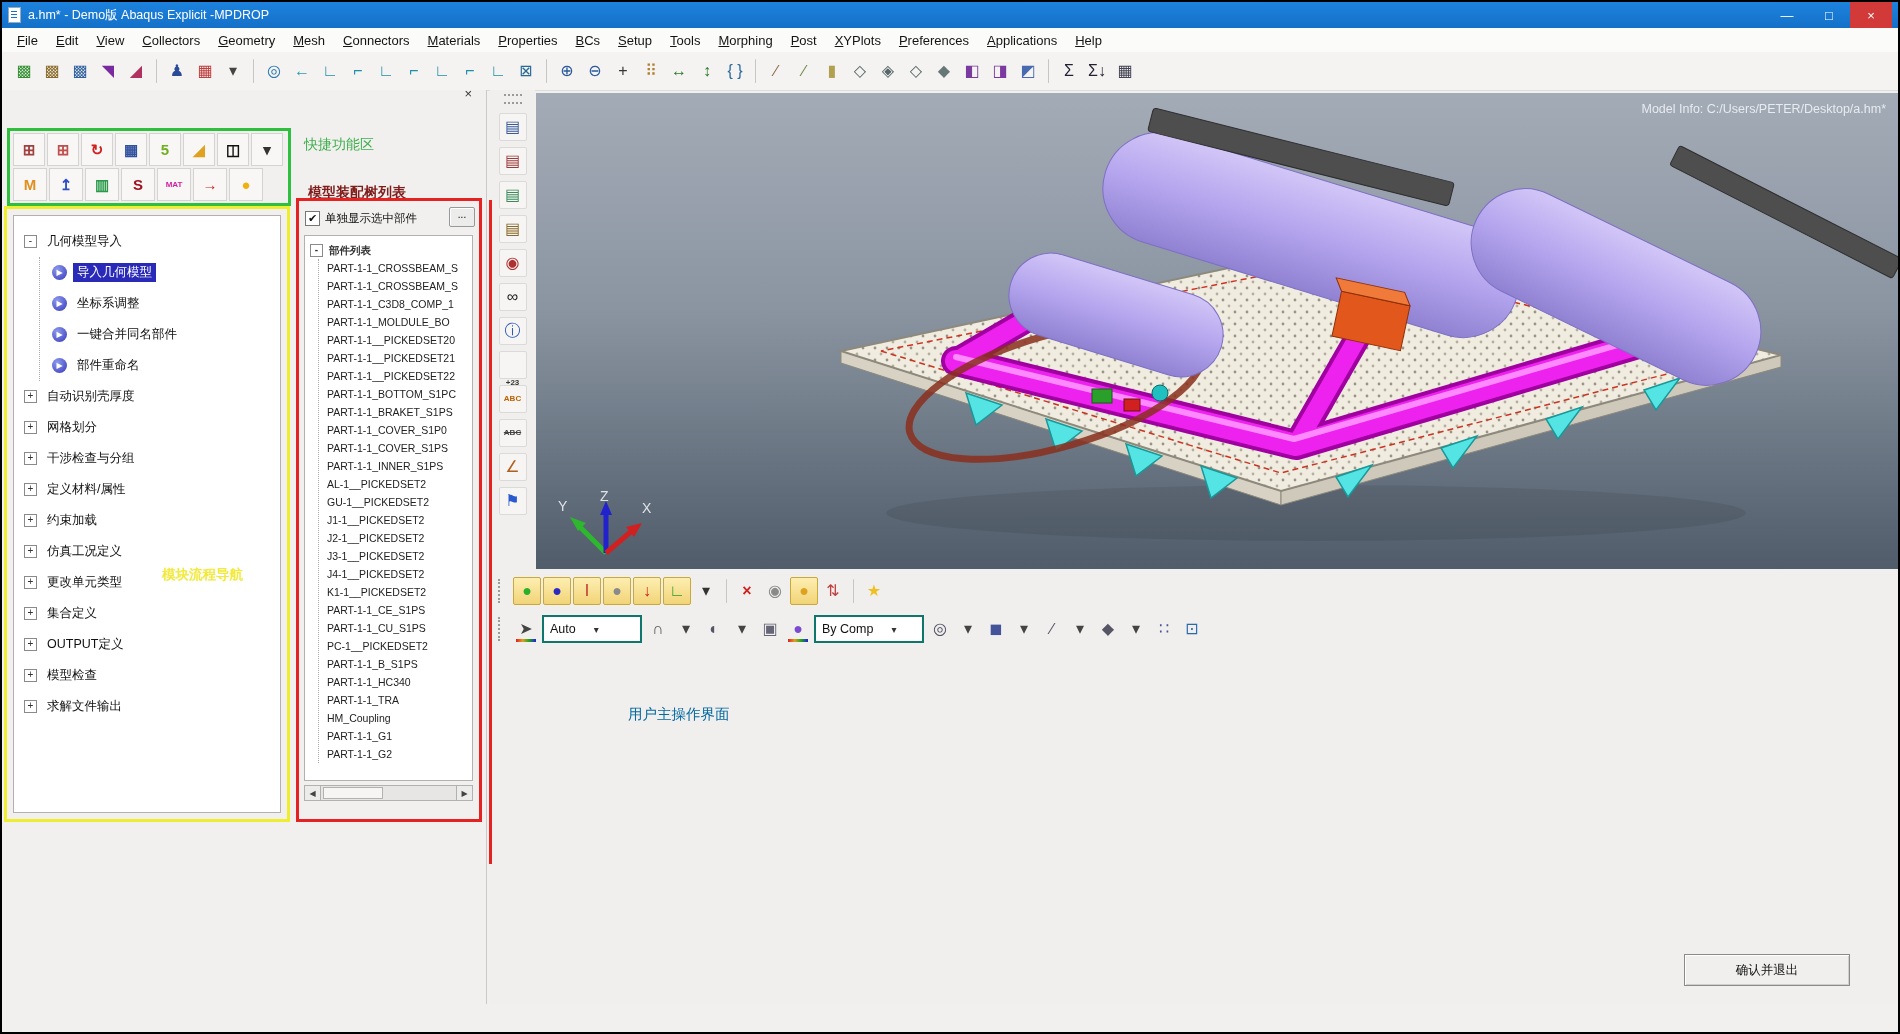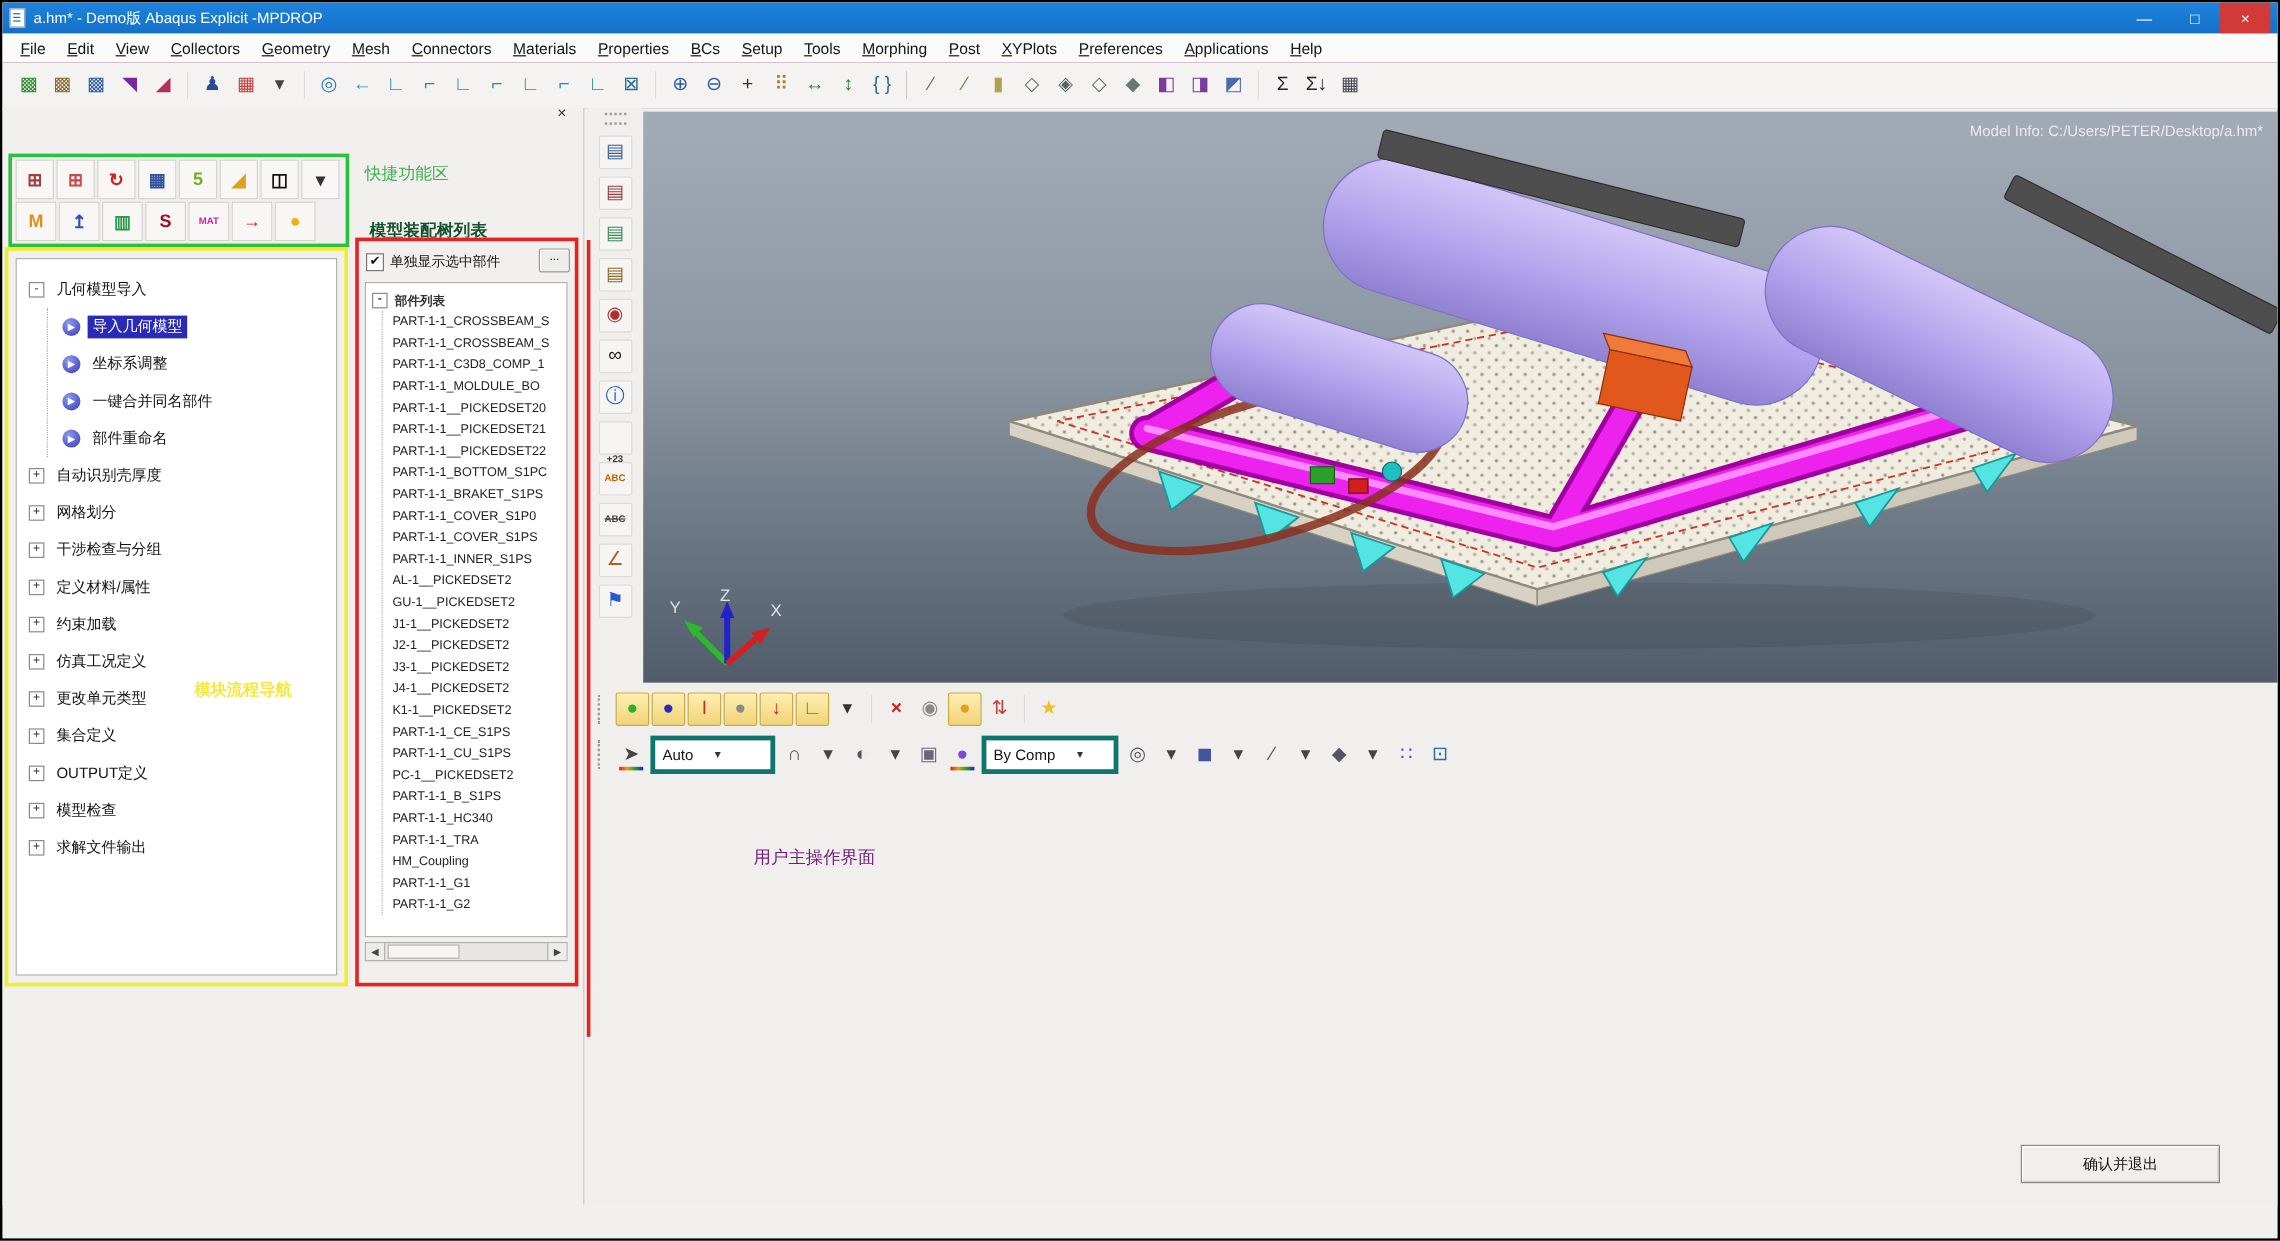--- a/index.html
+++ b/index.html
@@ -44,21 +44,21 @@
   .tab{padding:4px 13px;border:1px solid #9d9d9b;border-bottom:none;border-radius:3px 3px 0 0;background:#e9e8e6;
        font-size:12.5px;margin-right:3px;color:#222;}
   .tab.active{background:#f2f1ef;padding:6px 34px;font-size:13px;position:relative;top:1px;z-index:2;}
 
   .quick-box{position:absolute;left:5px;top:38px;width:284px;height:78px;border:3px solid #2fbf3f;background:#f1f0ee;
              box-sizing:border-box;padding:2px 3px;}
   .quick-row{display:flex;}
   .qcell{width:32px;height:31px;background:#f8f7f5;border:1px solid #d4d3d1;display:flex;align-items:center;
          justify-content:center;font-size:15px;margin-right:2px;margin-bottom:2px;font-weight:700;}
   .quick-label{position:absolute;left:302px;top:46px;font-size:14px;color:#3fae4f;}
-  .assembly-label{position:absolute;left:306px;top:94px;font-size:14px;color:#14532d;font-weight:700;}
+  .assembly-label{position:absolute;left:306px;top:94px;font-size:14px;color:#7f1d1d;font-weight:700;}
 
   .yellow-box{position:absolute;left:2px;top:116px;width:286px;height:616px;border:3px solid #eeee2e;box-sizing:border-box;background:#f1f0ee;padding:6px;}
   .mod-tree{position:relative;width:100%;height:100%;background:#fff;border:1px solid #b2b1af;box-sizing:border-box;
             padding:10px 6px 6px 10px;font-size:12.5px;color:#111;overflow:hidden;}
   .mt-row{display:flex;align-items:center;height:31px;}
   .pm-box{width:11px;height:11px;border:1px solid #8a8a88;background:#fff;font-size:10px;line-height:9px;text-align:center;
           color:#333;margin-right:6px;flex:none;}
   .mt-children{margin-left:15px;border-left:1px dotted #aaa;padding-left:12px;}
   .play-ico{width:15px;height:15px;border-radius:50%;background:radial-gradient(circle at 35% 30%,#8c9bec,#3636bc);
             color:#fff;font-size:8px;display:flex;align-items:center;justify-content:center;margin-right:6px;flex:none;}
@@ -92,31 +92,31 @@
   .viewport{position:absolute;left:534px;top:91px;width:1362px;height:476px;background:linear-gradient(#a3abb6,#8b95a2 45%,#505c6a);overflow:hidden;}
   .model-info{position:absolute;right:12px;top:9px;font-size:12.5px;color:#e8ebef;}
   .viewport svg{position:absolute;left:0;top:0;}
 
   
   .bottom-area{position:absolute;left:488px;top:567px;right:0;height:435px;background:#f0efed;}
   .btm-row{display:flex;align-items:center;height:32px;position:absolute;left:8px;}
   .btm-row::before{content:"";width:6px;height:24px;border-left:2px dotted #9a9a98;margin-right:6px;}
   .row1{top:6px;}
   .row2{top:44px;}
-  .row2 .select-box{display:flex;align-items:center;background:#fff;border:4px solid #0f766e;height:24px;padding:0 4px 0 6px;font-size:12.5px;color:#111;margin:0 2px;}
+  .row2 .select-box{display:flex;align-items:center;background:#fff;border:2px solid #0f766e;height:24px;padding:0 4px 0 6px;font-size:12.5px;color:#111;margin:0 2px;}
   .select-box .caret{margin-left:18px;font-size:10px;color:#333;}
   .select-box.auto{width:86px;}
   .select-box.bycomp{width:96px;}
   .cad-row{position:absolute;left:6px;top:88px;display:flex;align-items:center;}
   .cad-label{font-size:13px;color:#111;}
   .cad-input{margin-left:34px;width:820px;height:30px;border:2px solid #7a7a78;background:#fff;font-size:13px;
              font-family:"Liberation Sans",sans-serif;padding:0 6px;box-sizing:border-box;}
   .cad-folder{width:24px;height:25px;margin-left:4px;background:linear-gradient(#fdeeb0,#f2d478);border:1px solid #c9a93a;
               border-radius:2px;display:flex;align-items:center;justify-content:center;font-size:13px;color:#8a6a10;}
-  .user-ui-label{position:absolute;left:138px;top:136px;font-size:14.5px;color:#701a75;}
+  .user-ui-label{position:absolute;left:138px;top:136px;font-size:14.5px;color:#0369a1;}
   .confirm-btn{position:absolute;left:1194px;top:385px;width:164px;height:30px;background:#f0efed;border:1px solid #8a8a88;
                box-shadow:1px 1px 0 #fff inset,-1px -1px 0 #cfcfcd inset;font-size:12.5px;display:flex;align-items:center;justify-content:center;color:#111;}
 
   .red-annot-line{position:absolute;left:487px;top:198px;width:3px;height:664px;background:#e42222;z-index:40;}
 
   
   .statusbar{position:absolute;left:0;right:0;top:1002px;height:28px;background:#efeeec;border-top:1px solid #9a9a98;box-shadow:0 1px 0 #fff inset;font-size:12.5px;color:#111;}
   .sb-left{position:absolute;left:8px;top:6px;}
   .sb-box{position:absolute;top:3px;height:20px;border:1px solid #9a9a98;border-bottom-color:#fff;border-right-color:#fff;
           background:#efeeec;display:flex;align-items:center;padding:0 6px;box-sizing:border-box;}

